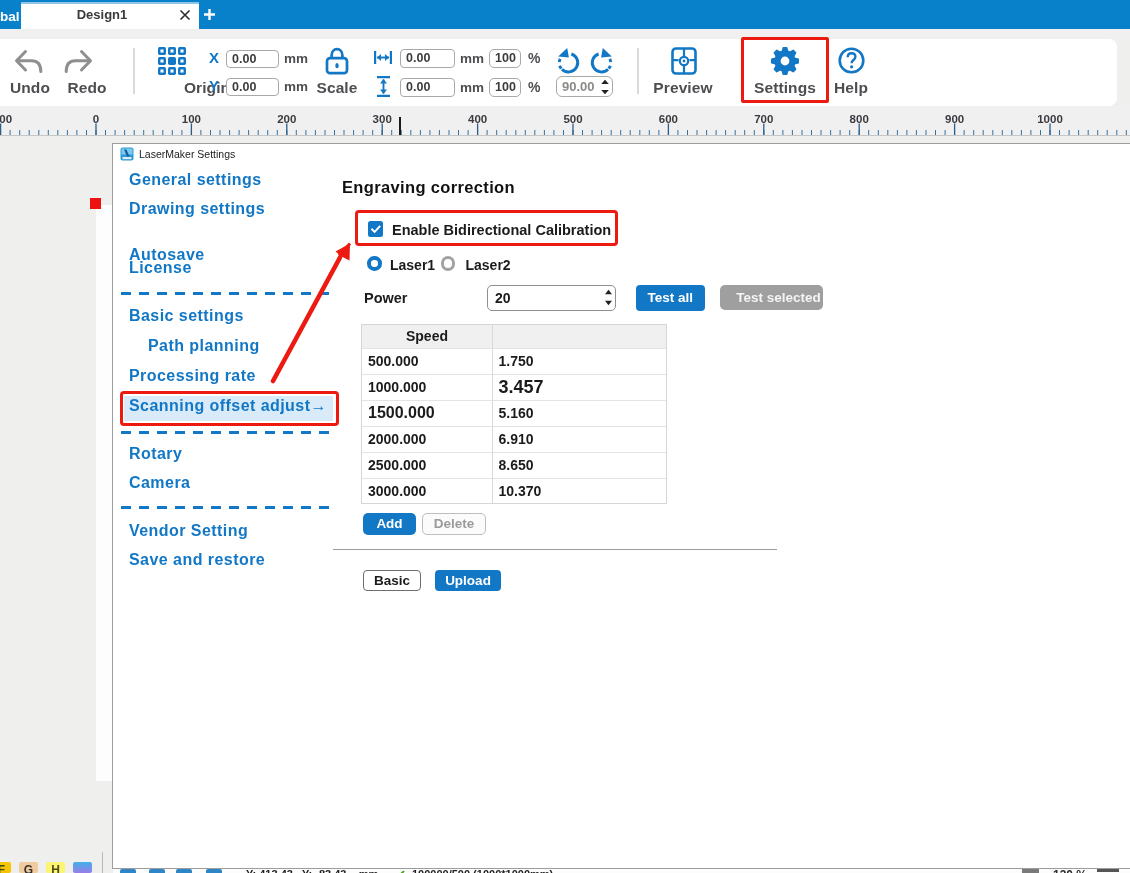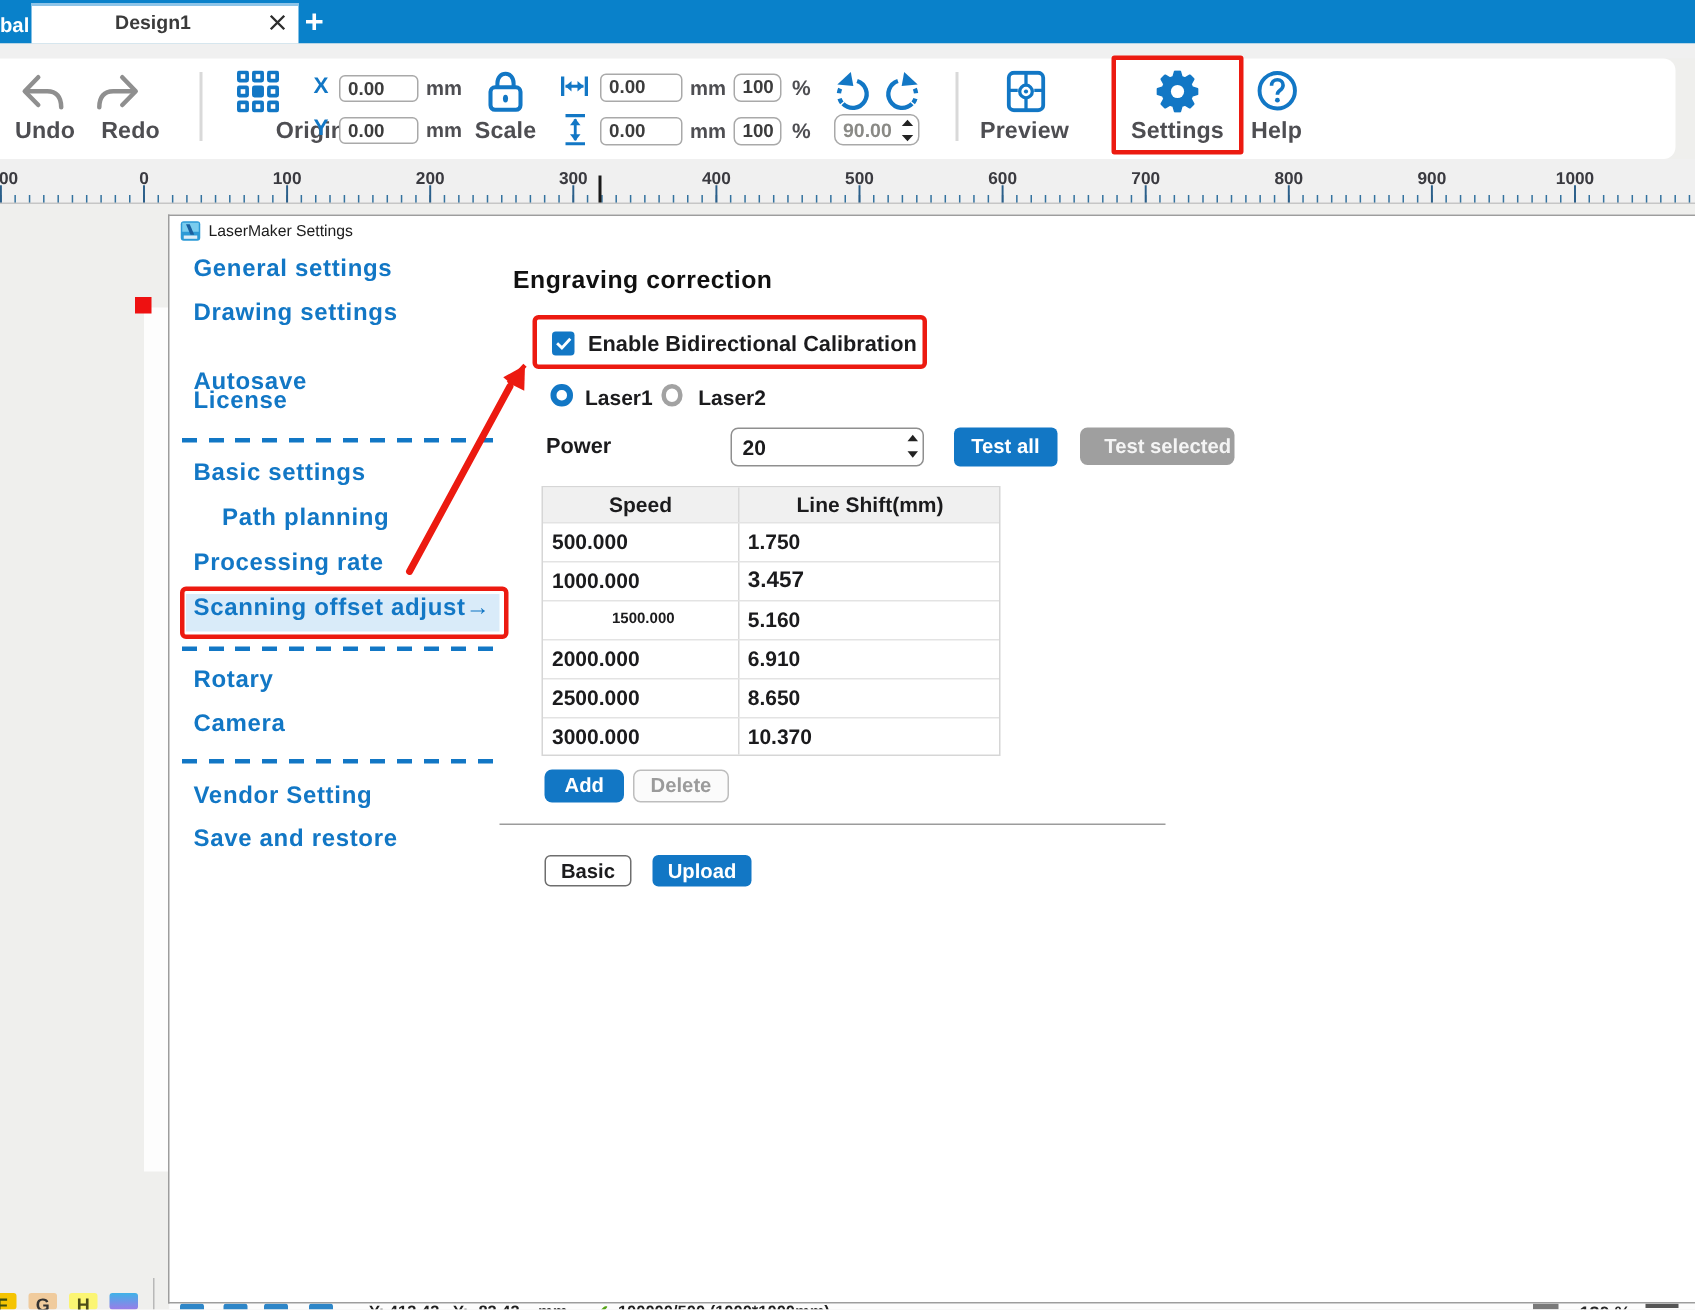--- a/index.html
+++ b/index.html
@@ -343,30 +343,29 @@
 <div class="abs b" style="left:495px;top:290px;font-size:14px;color:#1b1b1d;">20</div>
 <svg class="abs" style="left:604px;top:289px;" width="9" height="17" viewBox="0 0 9 17">
 <path d="M1 5.2 L4.5 0.8 L8 5.2 Z" fill="#222"></path>
     <path d="M1 11.8 L4.5 16.2 L8 11.8 Z" fill="#222"></path>
   </svg>
 <div class="btn btn-blue" style="left:635.5px;top:284.5px;width:69.5px;height:26px;">Test all</div>
 <div class="btn" style="left:719.5px;top:285px;width:103px;height:25px;background:#9f9f9f;color:#f4f4f4;border-radius:5px;padding-left:15px;">Test selected</div>
 <div class="abs" style="left:361px;top:323.5px;width:306px;height:180px;border:1px solid #d6d6d6;background:#fff;">
     <div style="position:absolute;left:0;top:0;width:100%;height:23.5px;background:#f0f0f0;"></div>
     <div style="position:absolute;left:0;top:0;width:130px;height:23.5px;font-weight:bold;font-size:14px;color:#1b1b1d;text-align:center;line-height:23.5px;">Speed</div>
-    <div style="position:absolute;left:130px;top:0;width:176px;height:23.5px;font-weight:bold;font-size:14px;color:#1b1b1d;text-align:center;line-height:23.5px;">Line Shift(mm)</div>
     <div style="position:absolute;left:129.5px;top:0;width:1px;height:100%;background:#d9d9d9;"></div>
     <div style="position:absolute;left:0;top:23.5px;width:100%;height:1px;background:#e3e3e3;"></div>
     <div style="position:absolute;left:6px;top:23.5px;height:26px;font-weight:bold;font-size:14px;color:#1b1b1d;line-height:26px;">500.000</div>
     <div style="position:absolute;left:136.5px;top:23.5px;height:26px;font-weight:bold;font-size:14px;color:#1b1b1d;line-height:26px;">1.750</div>
     <div style="position:absolute;left:0;top:49.5px;width:100%;height:1px;background:#e3e3e3;"></div>
     <div style="position:absolute;left:6px;top:49.5px;height:26px;font-weight:bold;font-size:14px;color:#1b1b1d;line-height:26px;">1000.000</div>
-    <div style="position:absolute;left:136.5px;top:49.5px;height:26px;font-weight:bold;font-size:15px;color:#1b1b1d;line-height:26px;">3.457</div>
+    <div style="position:absolute;left:136.5px;top:49.5px;height:26px;font-weight:bold;font-size:18px;color:#1b1b1d;line-height:26px;">3.457</div>
     <div style="position:absolute;left:0;top:75.5px;width:100%;height:1px;background:#e3e3e3;"></div>
-    <div style="position:absolute;left:6px;top:75.5px;height:26px;font-weight:bold;font-size:10px;color:#1b1b1d;line-height:26px;margin-left:40px;">1500.000</div>
+    <div style="position:absolute;left:6px;top:75.5px;height:26px;font-weight:bold;font-size:16px;color:#1b1b1d;line-height:26px;">1500.000</div>
     <div style="position:absolute;left:136.5px;top:75.5px;height:26px;font-weight:bold;font-size:14px;color:#1b1b1d;line-height:26px;">5.160</div>
     <div style="position:absolute;left:0;top:101.5px;width:100%;height:1px;background:#e3e3e3;"></div>
     <div style="position:absolute;left:6px;top:101.5px;height:26px;font-weight:bold;font-size:14px;color:#1b1b1d;line-height:26px;">2000.000</div>
     <div style="position:absolute;left:136.5px;top:101.5px;height:26px;font-weight:bold;font-size:14px;color:#1b1b1d;line-height:26px;">6.910</div>
     <div style="position:absolute;left:0;top:127.5px;width:100%;height:1px;background:#e3e3e3;"></div>
     <div style="position:absolute;left:6px;top:127.5px;height:26px;font-weight:bold;font-size:14px;color:#1b1b1d;line-height:26px;">2500.000</div>
     <div style="position:absolute;left:136.5px;top:127.5px;height:26px;font-weight:bold;font-size:14px;color:#1b1b1d;line-height:26px;">8.650</div>
     <div style="position:absolute;left:0;top:153.5px;width:100%;height:1px;background:#e3e3e3;"></div>
     <div style="position:absolute;left:6px;top:153.5px;height:26px;font-weight:bold;font-size:14px;color:#1b1b1d;line-height:26px;">3000.000</div>
     <div style="position:absolute;left:136.5px;top:153.5px;height:26px;font-weight:bold;font-size:14px;color:#1b1b1d;line-height:26px;">10.370</div>

